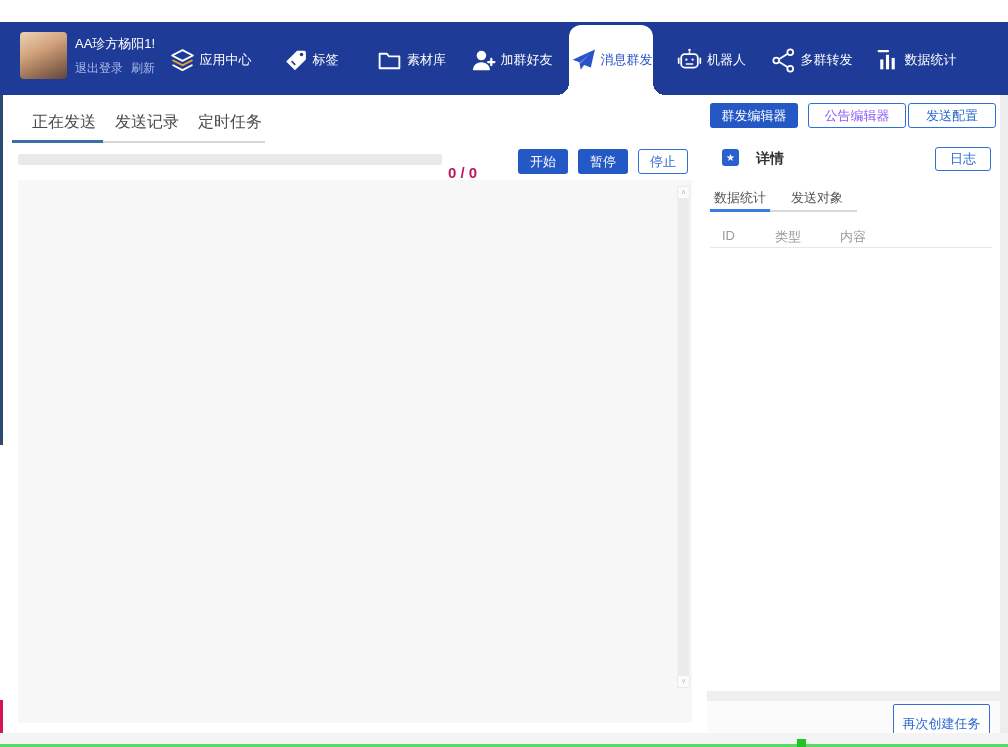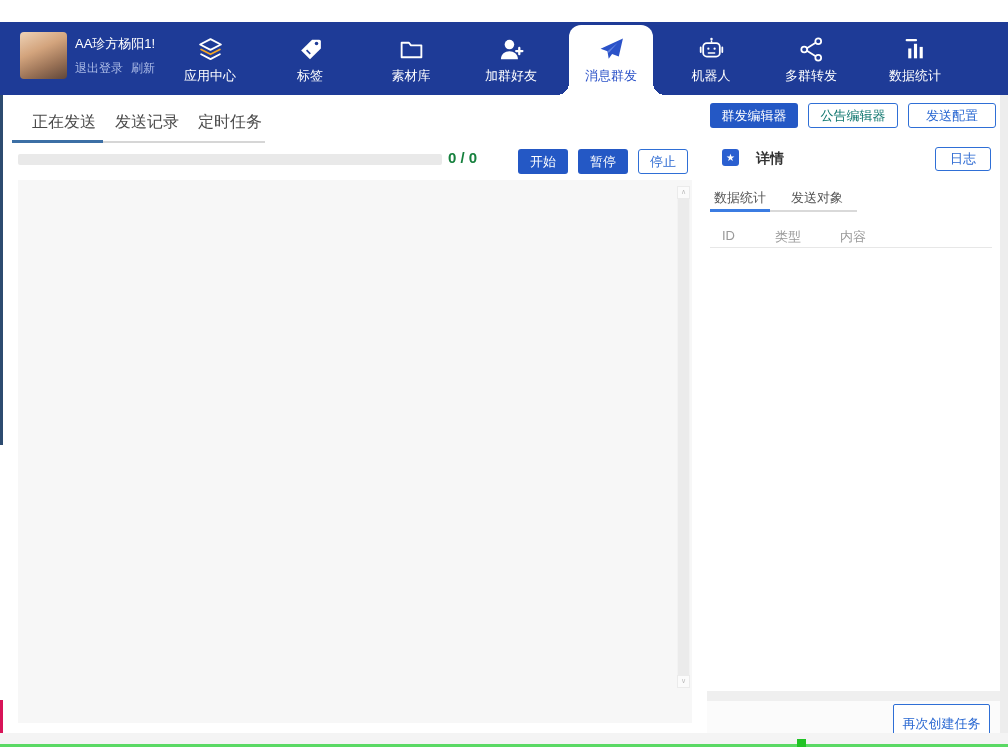--- a/index.html
+++ b/index.html
@@ -16,59 +16,59 @@
 
   
   .navbar { position:absolute; left:0; top:22px; width:1008px; height:73px; background:#1e3b97; }
   .avatar { position:absolute; left:20px; top:10px; width:47px; height:47px; border-radius:4px;
             background:linear-gradient(155deg,#eed2b6 0%,#d3a47d 38%,#9a7256 70%,#5f463a 100%); }
   .uname { position:absolute; left:75px; top:13px; color:#ffffff; font-size:13px; }
   .ulink { position:absolute; top:38px; color:rgba(185,200,238,0.9); font-size:12px; }
   .ulink-logout { left:75px; }
   .ulink-refresh { left:131px; }
 
-  .nav-item { position:absolute; top:3px; width:84px; height:70px; display:flex; flex-direction:column;
+  .nav-item { position:absolute; top:3px; width:84px; height:70px; display:flex; flex-direction:row;
               align-items:center; justify-content:center; gap:4px; color:#fff; }
   .nav-item .nlabel { font-size:13px; white-space:nowrap; }
   .ni0{left:168px} .ni1{left:268px} .ni2{left:369px} .ni3{left:469px}
   .ni4{left:569px} .ni5{left:669px} .ni6{left:769px} .ni7{left:873px}
   .nav-item.active { background:#fff; border-radius:12px 12px 0 0; color:#2b52c8; }
   .nav-item.active::before { content:""; position:absolute; left:-12px; bottom:0; width:12px; height:12px;
       background:radial-gradient(circle at 0 0, transparent 12px, #fff 12px); }
   .nav-item.active::after { content:""; position:absolute; right:-12px; bottom:0; width:12px; height:12px;
       background:radial-gradient(circle at 100% 0, transparent 12px, #fff 12px); }
   .nicon { width:27px; height:27px; display:block; }
 
   
   .ltab { position:absolute; top:112px; font-size:16px; color:#4a4a4a; }
   .lt0 { left:32px; } .lt1 { left:115px; } .lt2 { left:198px; }
   .ltab-line-active { position:absolute; left:12px; top:140px; width:91px; height:3px; background:#3c6fa5; }
   .ltab-line-gray { position:absolute; left:103px; top:141px; width:162px; height:2px; background:#d6d6d6; }
 
   .progress-track { position:absolute; left:18px; top:154px; width:424px; height:11px; background:#e9e9e9; border-radius:2px; }
-  .progress-text { position:absolute; left:448px; top:149px; font-size:15px; font-weight:700; color:#15803d; }
+  .progress-text { position:absolute; left:448px; top:164px; font-size:15px; font-weight:700; color:#be185d; }
 
   .btn { position:absolute; top:149px; width:50px; height:25px; font-size:13px; border-radius:3px;
          display:flex; align-items:center; justify-content:center; }
   .btn-fill { background:#2458c5; color:#ffffff; }
   .btn-line { background:#ffffff; border:1px solid #2f6fd6; color:#2a68d2; }
   .b-start{left:518px} .b-pause{left:578px} .b-stop{left:638px}
 
   .list-area { position:absolute; left:18px; top:180px; width:674px; height:543px; background:#f7f7f7; }
   .sb { position:absolute; right:2px; top:6px; width:13px; height:502px; background:#f3f3f3; }
   .sb-btn { position:absolute; left:0; width:13px; height:13px; background:#fbfbfb; border:1px solid #ebebeb;
             color:#bdbdbd; font-size:7px; line-height:10px; text-align:center; }
   .sb-up { top:0; } .sb-down { bottom:0; }
   .sb-thumb { position:absolute; left:1px; top:13px; width:11px; height:476px; background:#ebebeb; }
 
   
   .rbtn { position:absolute; top:103px; height:25px; font-size:13px; border-radius:3px;
           display:flex; align-items:center; justify-content:center; }
   .rb0 { left:710px; width:88px; background:#2458c5; color:#fff; }
-  .rb1 { left:808px; width:90px; background:#fff; border:1px solid #2f6fd6; color:#0f766e; }
+  .rb1 { left:808px; width:98px; background:#fff; border:1px solid #2f6fd6; color:#8b5cf6; }
   .rb2 { left:908px; width:88px; background:#fff; border:1px solid #2f6fd6; color:#2a68d2; }
 
   .card { position:absolute; left:707px; top:135px; width:293px; height:556px; background:#ffffff; }
   .detail-icon { position:absolute; left:722px; top:149px; width:17px; height:17px; background:#2a5fd0;
                  border-radius:3px; color:#fff; font-size:10px; line-height:17px; text-align:center; }
   .detail-title { position:absolute; left:747px; top:150px; font-size:14px; font-weight:700; color:#333;margin-left:9px; }
   .log-btn { position:absolute; left:935px; top:147px; width:56px; height:24px; background:#fff;
              border:1px solid #2f6fd6; color:#2a68d2; font-size:13px; border-radius:3px;
              display:flex; align-items:center; justify-content:center; }
   .rtab { position:absolute; top:189px; font-size:13px; color:#555; }

